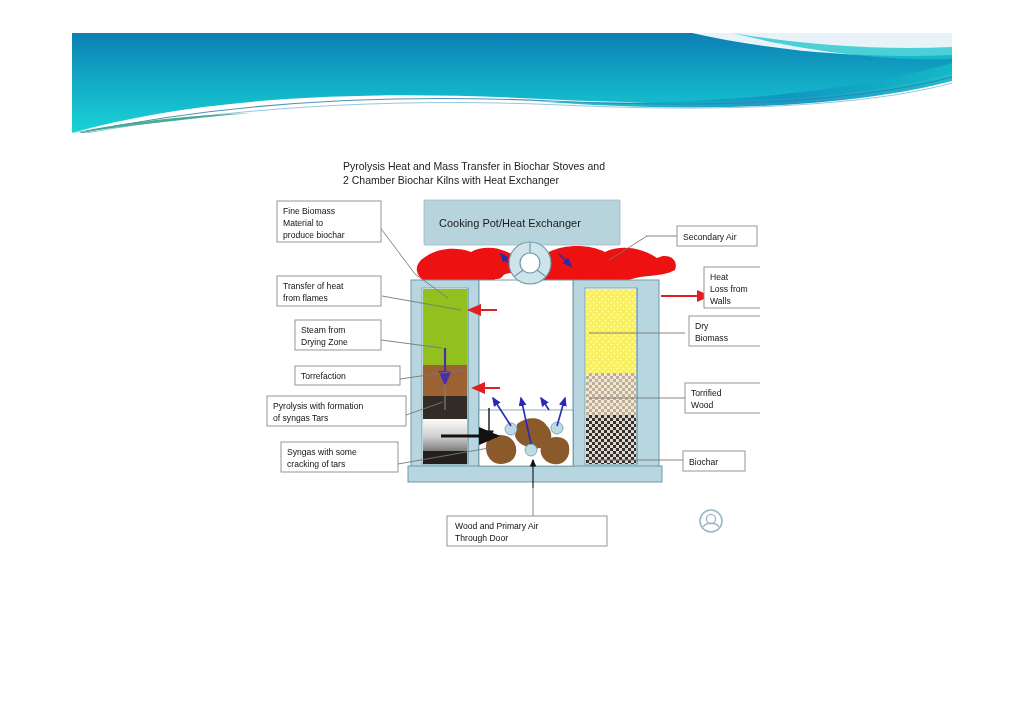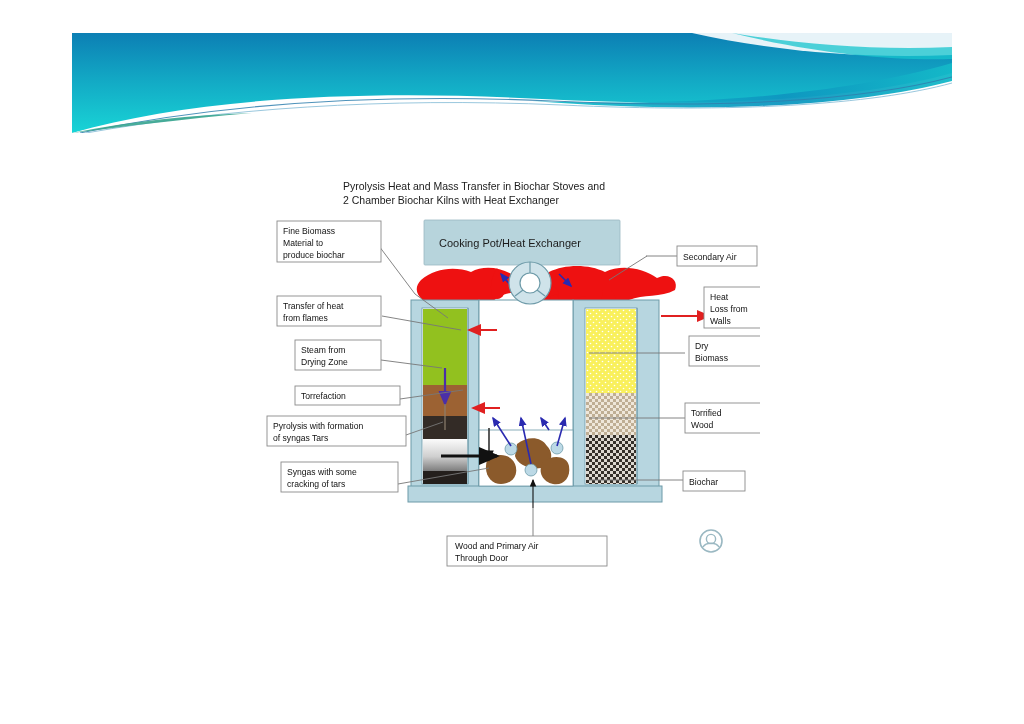--- a/index.html
+++ b/index.html
@@ -6,21 +6,21 @@
   body{
     width:1024px;height:724px;position:relative;overflow:hidden;
     font-family:"Liberation Sans", sans-serif;
     -webkit-font-smoothing:antialiased;
   }
   
   #banner{position:absolute;left:72px;top:33px;width:880px;height:100px;overflow:hidden;}
   #banner svg{display:block;}
 
   
-  #diagram{position:absolute;left:265px;top:168px;width:495px;height:410px;background:#ffffff;}
+  #diagram{position:absolute;left:265px;top:148px;width:495px;height:410px;background:#ffffff;}
   #diagram svg{display:block;}
 
   .ttl{font-size:10.5px;fill:#1b1b1b;font-family:"Liberation Sans",sans-serif;}
   .lbl{font-size:8.6px;fill:#111111;font-family:"Liberation Sans",sans-serif;}
   .lblbox{fill:#ffffff;stroke:#8a8a8a;stroke-width:.9;}
   .potbox{fill:#b7d4dc;stroke:#9ab8c2;stroke-width:.8;}
   .pottxt{font-size:11px;fill:#1b1b1b;font-family:"Liberation Sans",sans-serif;}
   .lead{stroke:#777777;stroke-width:.9;fill:none;}
 </style>
 </head>

